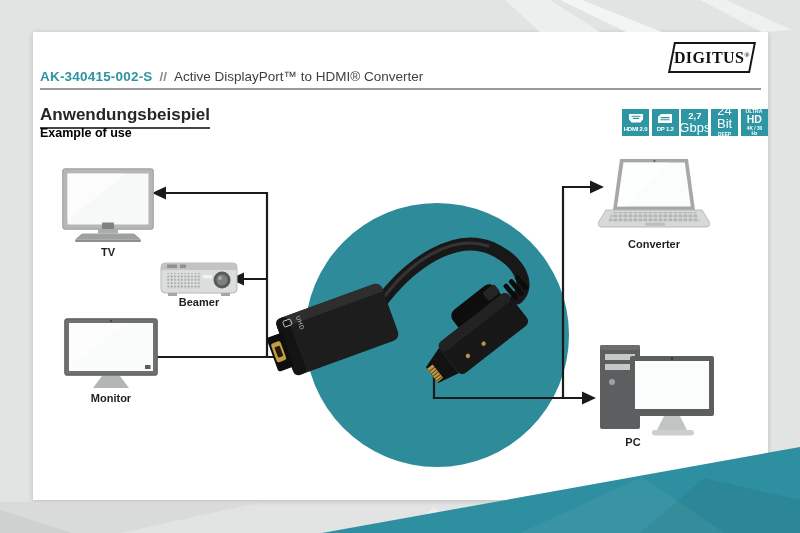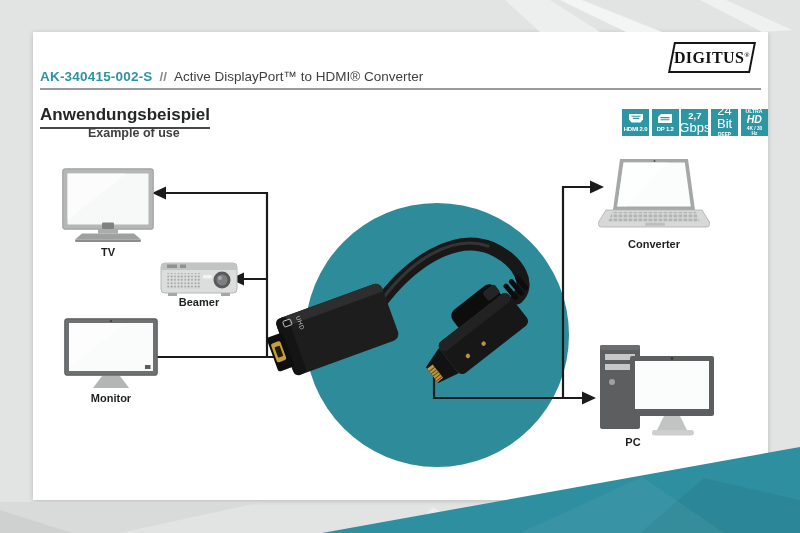--- a/index.html
+++ b/index.html
@@ -27,25 +27,25 @@
   
   .badges{left:622px;top:97px;display:flex;gap:2.7px;z-index:3;margin-top:12px;}
   .badge{width:27px;height:27px;background:#2e96a3;color:#fff;text-align:center;
          overflow:hidden;display:flex;flex-direction:column;align-items:center;
          justify-content:center;line-height:1;}
   .badge .cap{font-size:6px;font-weight:bold;margin-top:2px;letter-spacing:-.2px;}
   .badge .b-big{font-size:9.5px;font-weight:bold;}
   .badge .b-mid{font-size:13px;font-weight:normal;margin-top:1px;}
   .badge .b-tiny{font-size:6px;font-weight:bold;transform:scale(.8);margin-top:1px;}
   .badge .b-top{font-size:6px;font-weight:bold;transform:scale(.85);}
-  .badge .b-hd{font-size:10.5px;font-weight:bold;font-style:italic;}
+  .badge .b-hd{font-size:10.5px;font-weight:bold;}
   
   .sec-de{left:40px;top:105px;font-size:17px;font-weight:bold;color:#242627;
           border-bottom:2px solid #454748;padding-bottom:2px;z-index:3;}
-  .sec-en{left:40px;top:126px;font-size:12.5px;font-weight:bold;color:#404040;z-index:3;margin-left:48px;}
+  .sec-en{left:40px;top:126px;font-size:12.5px;font-weight:bold;color:#000000;z-index:3;}
   
   .teal-circle{left:305px;top:203px;width:264px;height:264px;border-radius:50%;
                background:#2e8c9a;z-index:3;}
   .lines-svg{left:0;top:0;z-index:4;pointer-events:none;}
   .adapter-svg{left:0;top:0;z-index:5;pointer-events:none;}
   .dev{z-index:4;}
   .dev-label{z-index:4;font-size:11px;font-weight:bold;color:#1d1f20;text-align:center;}
 </style>
 </head>
 <body>

